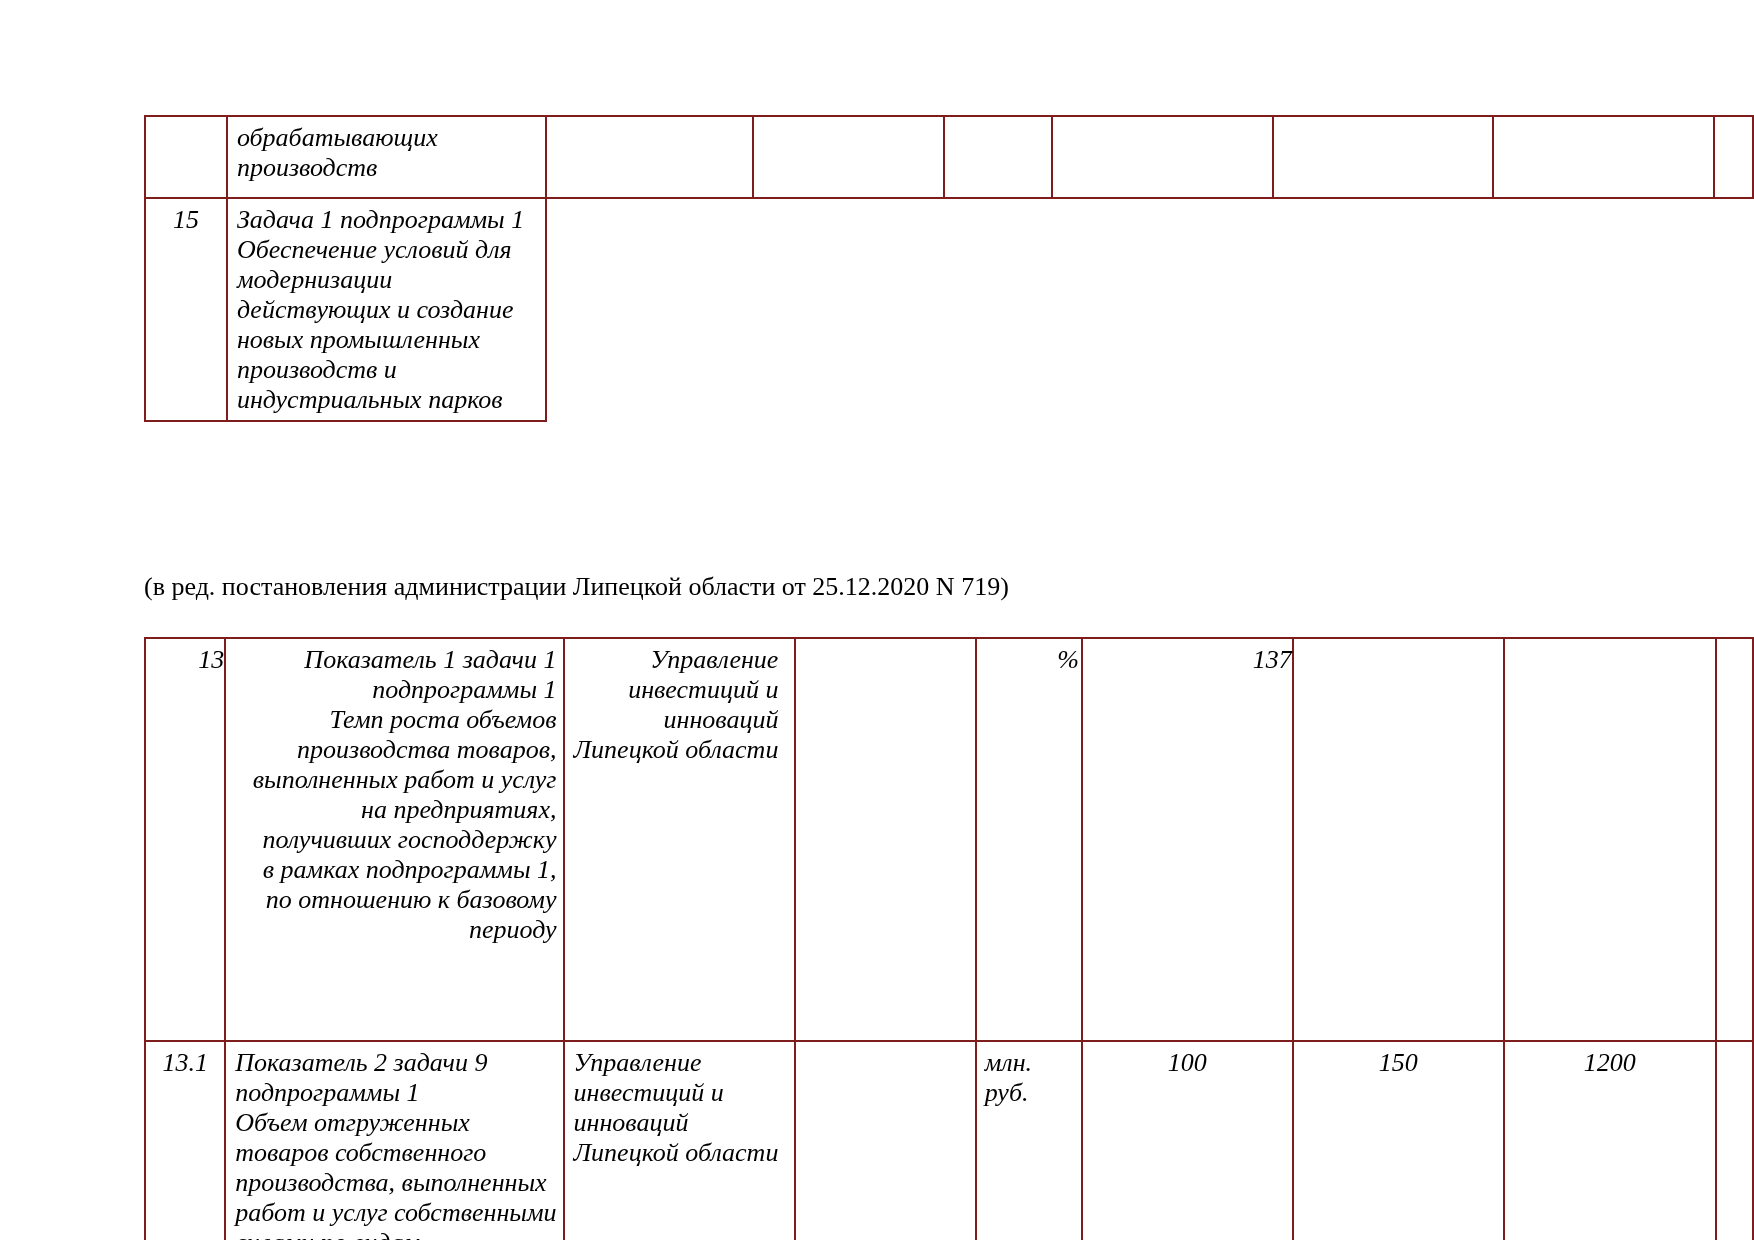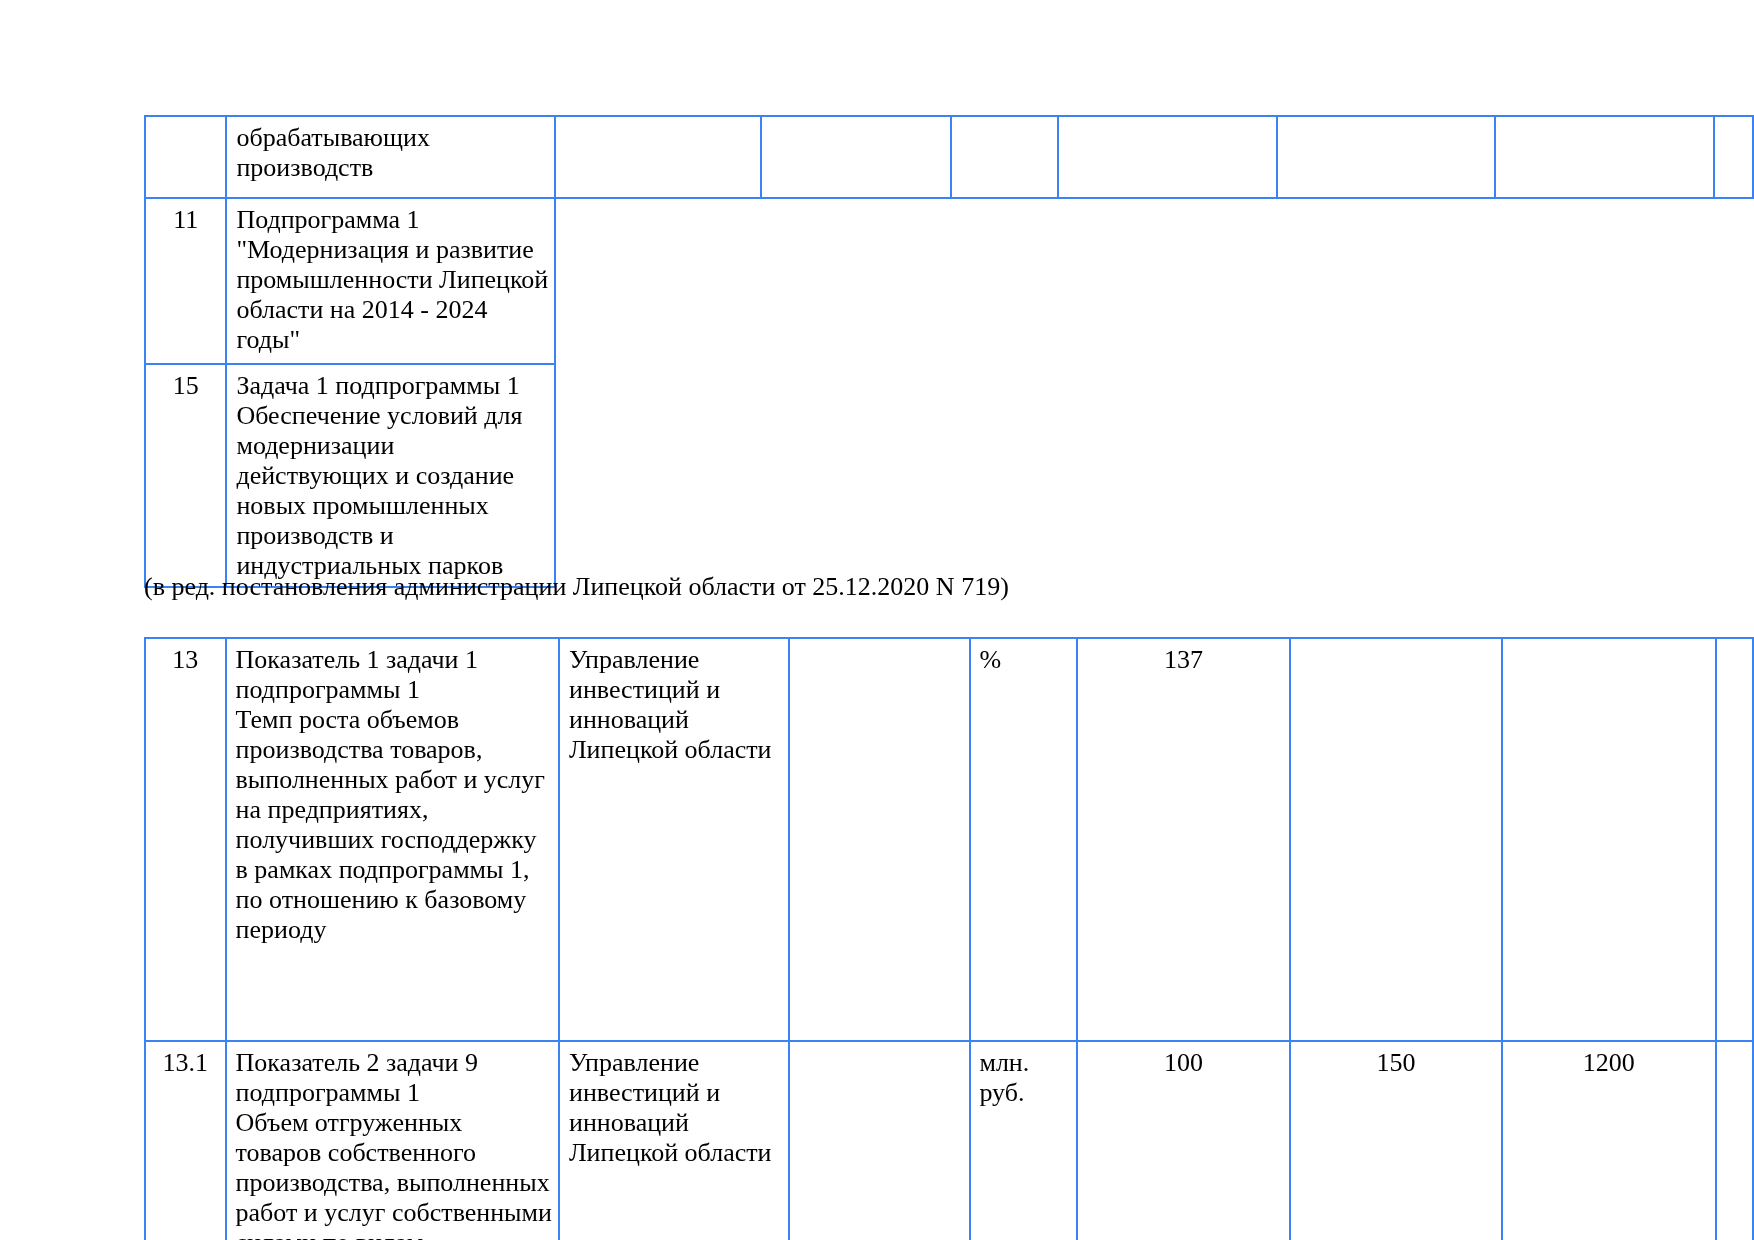--- a/index.html
+++ b/index.html
@@ -23,21 +23,21 @@
     left: 144px;
     border-collapse: collapse;
     table-layout: fixed;
     font-family: inherit;
     font-size: inherit;
     line-height: inherit;
   }
   .tbl-upper { top: 115px; }
   .tbl-lower { top: 637px; }
   td { vertical-align: top; padding: 0; box-sizing: border-box; }
-  td.b { border: 2px solid #3b82f6; }
+  td.b { border: 2px solid #7f1d1d; font-style: italic; }
   td.open { border: none; background: #ffffff; }
   .pre { white-space: pre; }
   td.num {
     text-align: center;
     padding-top: 6px;
   }
   td.name {
     padding: 6px 6px 0 9px;
   }
   td.exec {
@@ -46,21 +46,21 @@
   td.unit {
     padding: 6px 2px 0 8px;
   }
   td.val {
     text-align: center;
     padding-top: 6px;
   }
   tr.row-a td { height: 82px; }
   tr.row-11 td { height: 166px; }
   tr.row-12 td { height: 223px; }
-  tr.row-13 td { height: 403px; }
+  tr.row-13 td { height: 403px; text-align: right; }
   tr.row-13-1 td { height: 219px; margin-top: 44px; }
   .amendment {
     position: absolute;
     left: 144px;
     top: 572px;
     white-space: pre;
   }
 </style>
 </head>
 <body>
@@ -84,29 +84,20 @@
       <td class="b num"></td>
       <td class="b name pre">обрабатывающих
 производств</td>
       <td class="b"></td>
       <td class="b"></td>
       <td class="b"></td>
       <td class="b"></td>
       <td class="b"></td>
       <td class="b"></td>
       <td class="b"></td>
-    </tr>
-    <tr class="row-11">
-      <td class="b num">11</td>
-      <td class="b name pre">Подпрограмма 1
-"Модернизация и развитие
-промышленности Липецкой
-области на 2014 - 2024
-годы"</td>
-      <td class="open" colspan="7"></td>
     </tr>
     <tr class="row-12">
       <td class="b num">15</td>
       <td class="b name pre">Задача 1 подпрограммы 1
 Обеспечение условий для
 модернизации
 действующих и создание
 новых промышленных
 производств и
 индустриальных парков</td>

